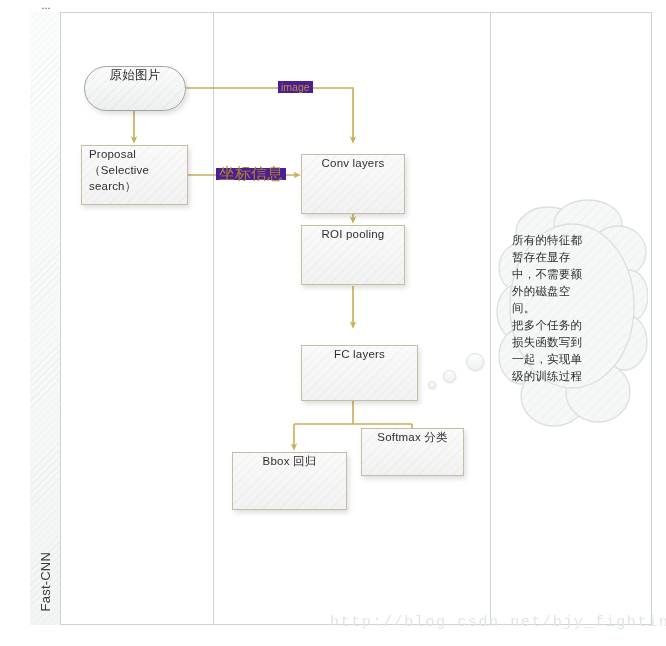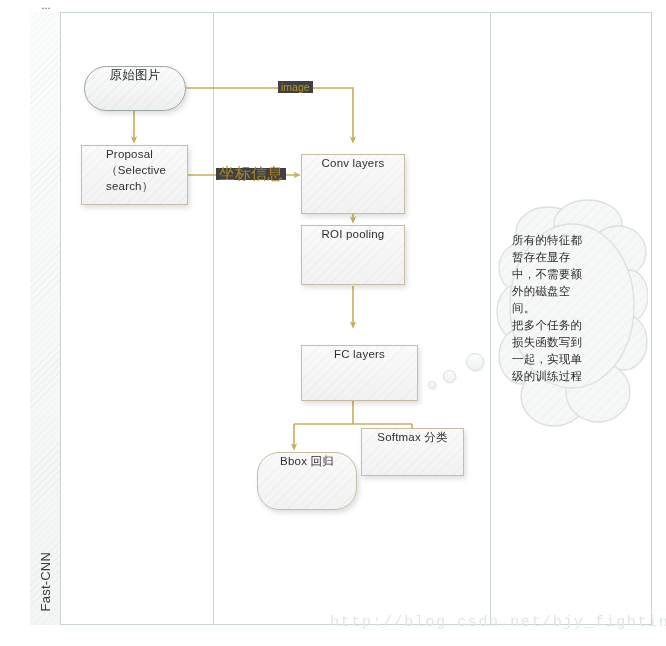--- a/index.html
+++ b/index.html
@@ -105,21 +105,21 @@
     justify-content: center;
     text-align: center;
     color: #2e2e2e;
     font-size: 11.5px;
     line-height: 16px;
     letter-spacing: 0.2px;
   }
   .node.left-align {
     justify-content: flex-start;
     text-align: left;
-    padding-left: 24px;
+    padding-left: 7px;
   }
   .node.pill {
     border: 1px solid #9aa6a4;
     border-radius: 24px;
     background:
       repeating-linear-gradient(135deg,
         rgba(0,0,0,0.030) 0px,
         rgba(0,0,0,0.030) 1px,
         rgba(0,0,0,0) 1px,
         rgba(0,0,0,0) 6px),
@@ -132,21 +132,21 @@
     position: absolute;
     left: 0; top: 0;
     width: 666px; height: 646px;
     pointer-events: none;
   }
 
   .edge-label {
     position: absolute;
     font-size: 10.5px;
     color: #b9952f;
-    background: #404040;
+    background: #4c1d95;
     padding: 0 3px;
     white-space: nowrap;
     line-height: 12px;
   }
   .edge-label.cn { color: #a8862a; font-size: 16px; }
 
   
   .cloud-wrap {
     position: absolute;
     left: 496px;
@@ -244,21 +244,21 @@
   </div>
 
   <div class="node" style="left:301px; top:225px; width:104px; height:60px;">
     <span>ROI pooling</span>
   </div>
 
   <div class="node" style="left:301px; top:345px; width:117px; height:56px;">
     <span>FC layers</span>
   </div>
 
-  <div class="node" style="left:257px; top:452px; width:100px; height:58px;border-radius:22px;">
+  <div class="node" style="left:232px; top:452px; width:115px; height:58px;">
     <span>Bbox 回归</span>
   </div>
 
   <div class="node" style="left:361px; top:428px; width:103px; height:48px;">
     <span>Softmax 分类</span>
   </div>
 
   <div class="bubble" style="left:428px; top:381px; width:6px; height:6px;"></div>
   <div class="bubble" style="left:443px; top:370px; width:11px; height:11px;"></div>
   <div class="bubble" style="left:466px; top:353px; width:16px; height:16px;"></div>

